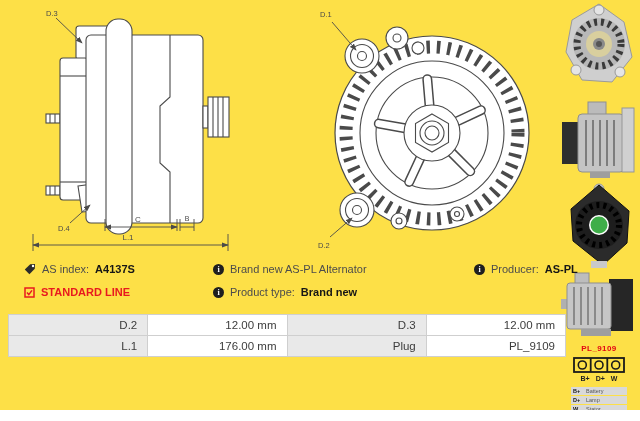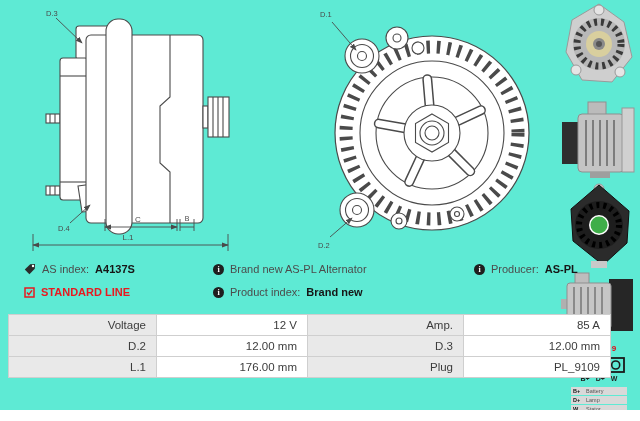--- a/index.html
+++ b/index.html
@@ -1,16 +1,16 @@
 <!DOCTYPE html>
 <html><head>
 <meta charset="utf-8">
 <style>
   html,body{margin:0;padding:0;background:#fff;}
-  .page{position:relative;width:640px;height:410px;background:#5eead4;overflow:hidden;
+  .page{position:relative;width:640px;height:410px;background:#fde047;overflow:hidden;
         font-family:"Liberation Sans",sans-serif;color:#1a1a1a;}
   svg text{font-family:"Liberation Sans",sans-serif;fill:#4a4a4a;}
 
   
   .drawing-side{position:absolute;left:22px;top:2px;width:225px;height:252px;}
   .drawing-front{position:absolute;left:298px;top:2px;width:260px;height:252px;}
 
   
   .right-col{position:absolute;left:558px;top:0;width:82px;height:421px;}
   .right-col>*{position:absolute;left:0;width:82px;}
@@ -256,39 +256,33 @@
     <span class="red-bold">STANDARD LINE</span>
   </div>
 
   <div class="info-item pos-desc">
     <span class="info-dot">i</span>
     <span>Brand new AS-PL Alternator</span>
   </div>
 
   <div class="info-item pos-ptype">
     <span class="info-dot">i</span>
-    <span class="lbl">Product index:</span>
+    <span class="lbl">Product type:</span>
     <span class="val">Brand new</span>
   </div>
 
   <div class="info-item pos-producer">
     <span class="info-dot">i</span>
     <span class="lbl">Producer:</span>
     <span class="val">AS-PL</span>
   </div>
 
 
   <table class="spec">
     <tbody>
-      <tr>
-        <td class="k c1">Voltage</td>
-        <td class="v c2">12 V</td>
-        <td class="k c3">Amp.</td>
-        <td class="v c4">85 A</td>
-      </tr>
       <tr>
         <td class="k">D.2</td>
         <td class="v">12.00 mm</td>
         <td class="k">D.3</td>
         <td class="v">12.00 mm</td>
       </tr>
       <tr>
         <td class="k">L.1</td>
         <td class="v">176.00 mm</td>
         <td class="k">Plug</td>

